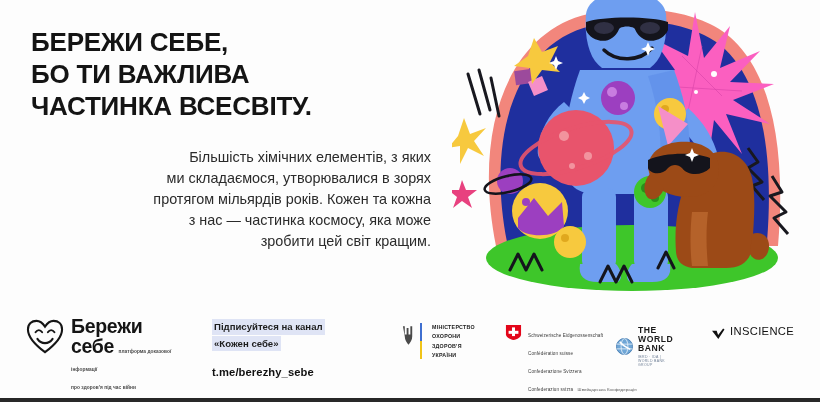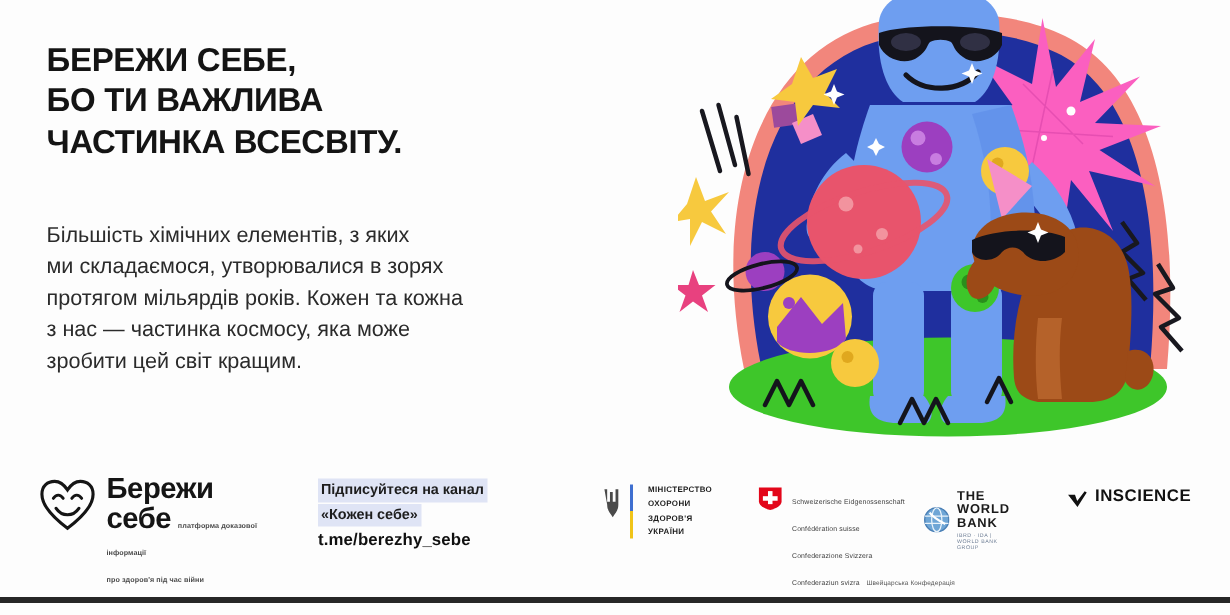--- a/index.html
+++ b/index.html
@@ -19,38 +19,39 @@
     overflow: hidden;
     box-sizing: border-box;
   }
 
   
   .headline {
     position: absolute;
     left: 31px;
     top: 26px;
     width: 430px;
-    font-size: 22px;
+    font-size: 26px;
     line-height: 1.24;
     font-weight: 700;
     letter-spacing: -0.2px;
     color: #141414;
     text-transform: uppercase;
     white-space: pre-line;
   }
   .body-copy {
     position: absolute;
     left: 31px;
     top: 147px;
     width: 400px;
     font-size: 14.4px;
     line-height: 1.46;
     font-weight: 400;
     color: #2b2b2b;
     white-space: pre-line;
+    text-align: right;
   }
 
   
   .footer {
     position: absolute;
     left: 0;
     top: 300px;
     width: 660px;
     height: 102px;
   }
@@ -103,21 +104,21 @@
     margin-bottom: 1px;
     white-space: nowrap;
   }
   .tg-url {
     display: table;
     font-size: 11.2px;
     line-height: 1.3;
     font-weight: 700;
     color: #101010;
     letter-spacing: 0.1px;
-    margin-top: 2px;
+    margin-top: 14px;
     white-space: nowrap;
   }
 
   
   .partner { position: absolute; display: flex; align-items: flex-start; }
 
   
   #moz { left: 402px; top: 23px; gap: 5px; }
   .moz-trident { width: 13px; height: 21px; flex: 0 0 auto; margin-top: 2px; }
   .moz-rule { width: 2px; height: 36px; flex: 0 0 auto;
@@ -167,21 +168,21 @@
     color: #6f7f96;
     letter-spacing: 0.35px;
     margin-top: 1.5px;
   }
 
   
   #ins { left: 712px; top: 26px; gap: 5px; align-items: center; }
   .ins-mark { width: 13px; height: 12px; flex: 0 0 auto; }
   .ins-name {
     font-size: 11.2px;
-    font-weight: 700;
+    font-weight: 400;
     color: #111;
     letter-spacing: 0.35px;
     line-height: 1;
   }
 
   
   .bottom-rule {
     position: absolute;
     left: 0;
     bottom: 0;

